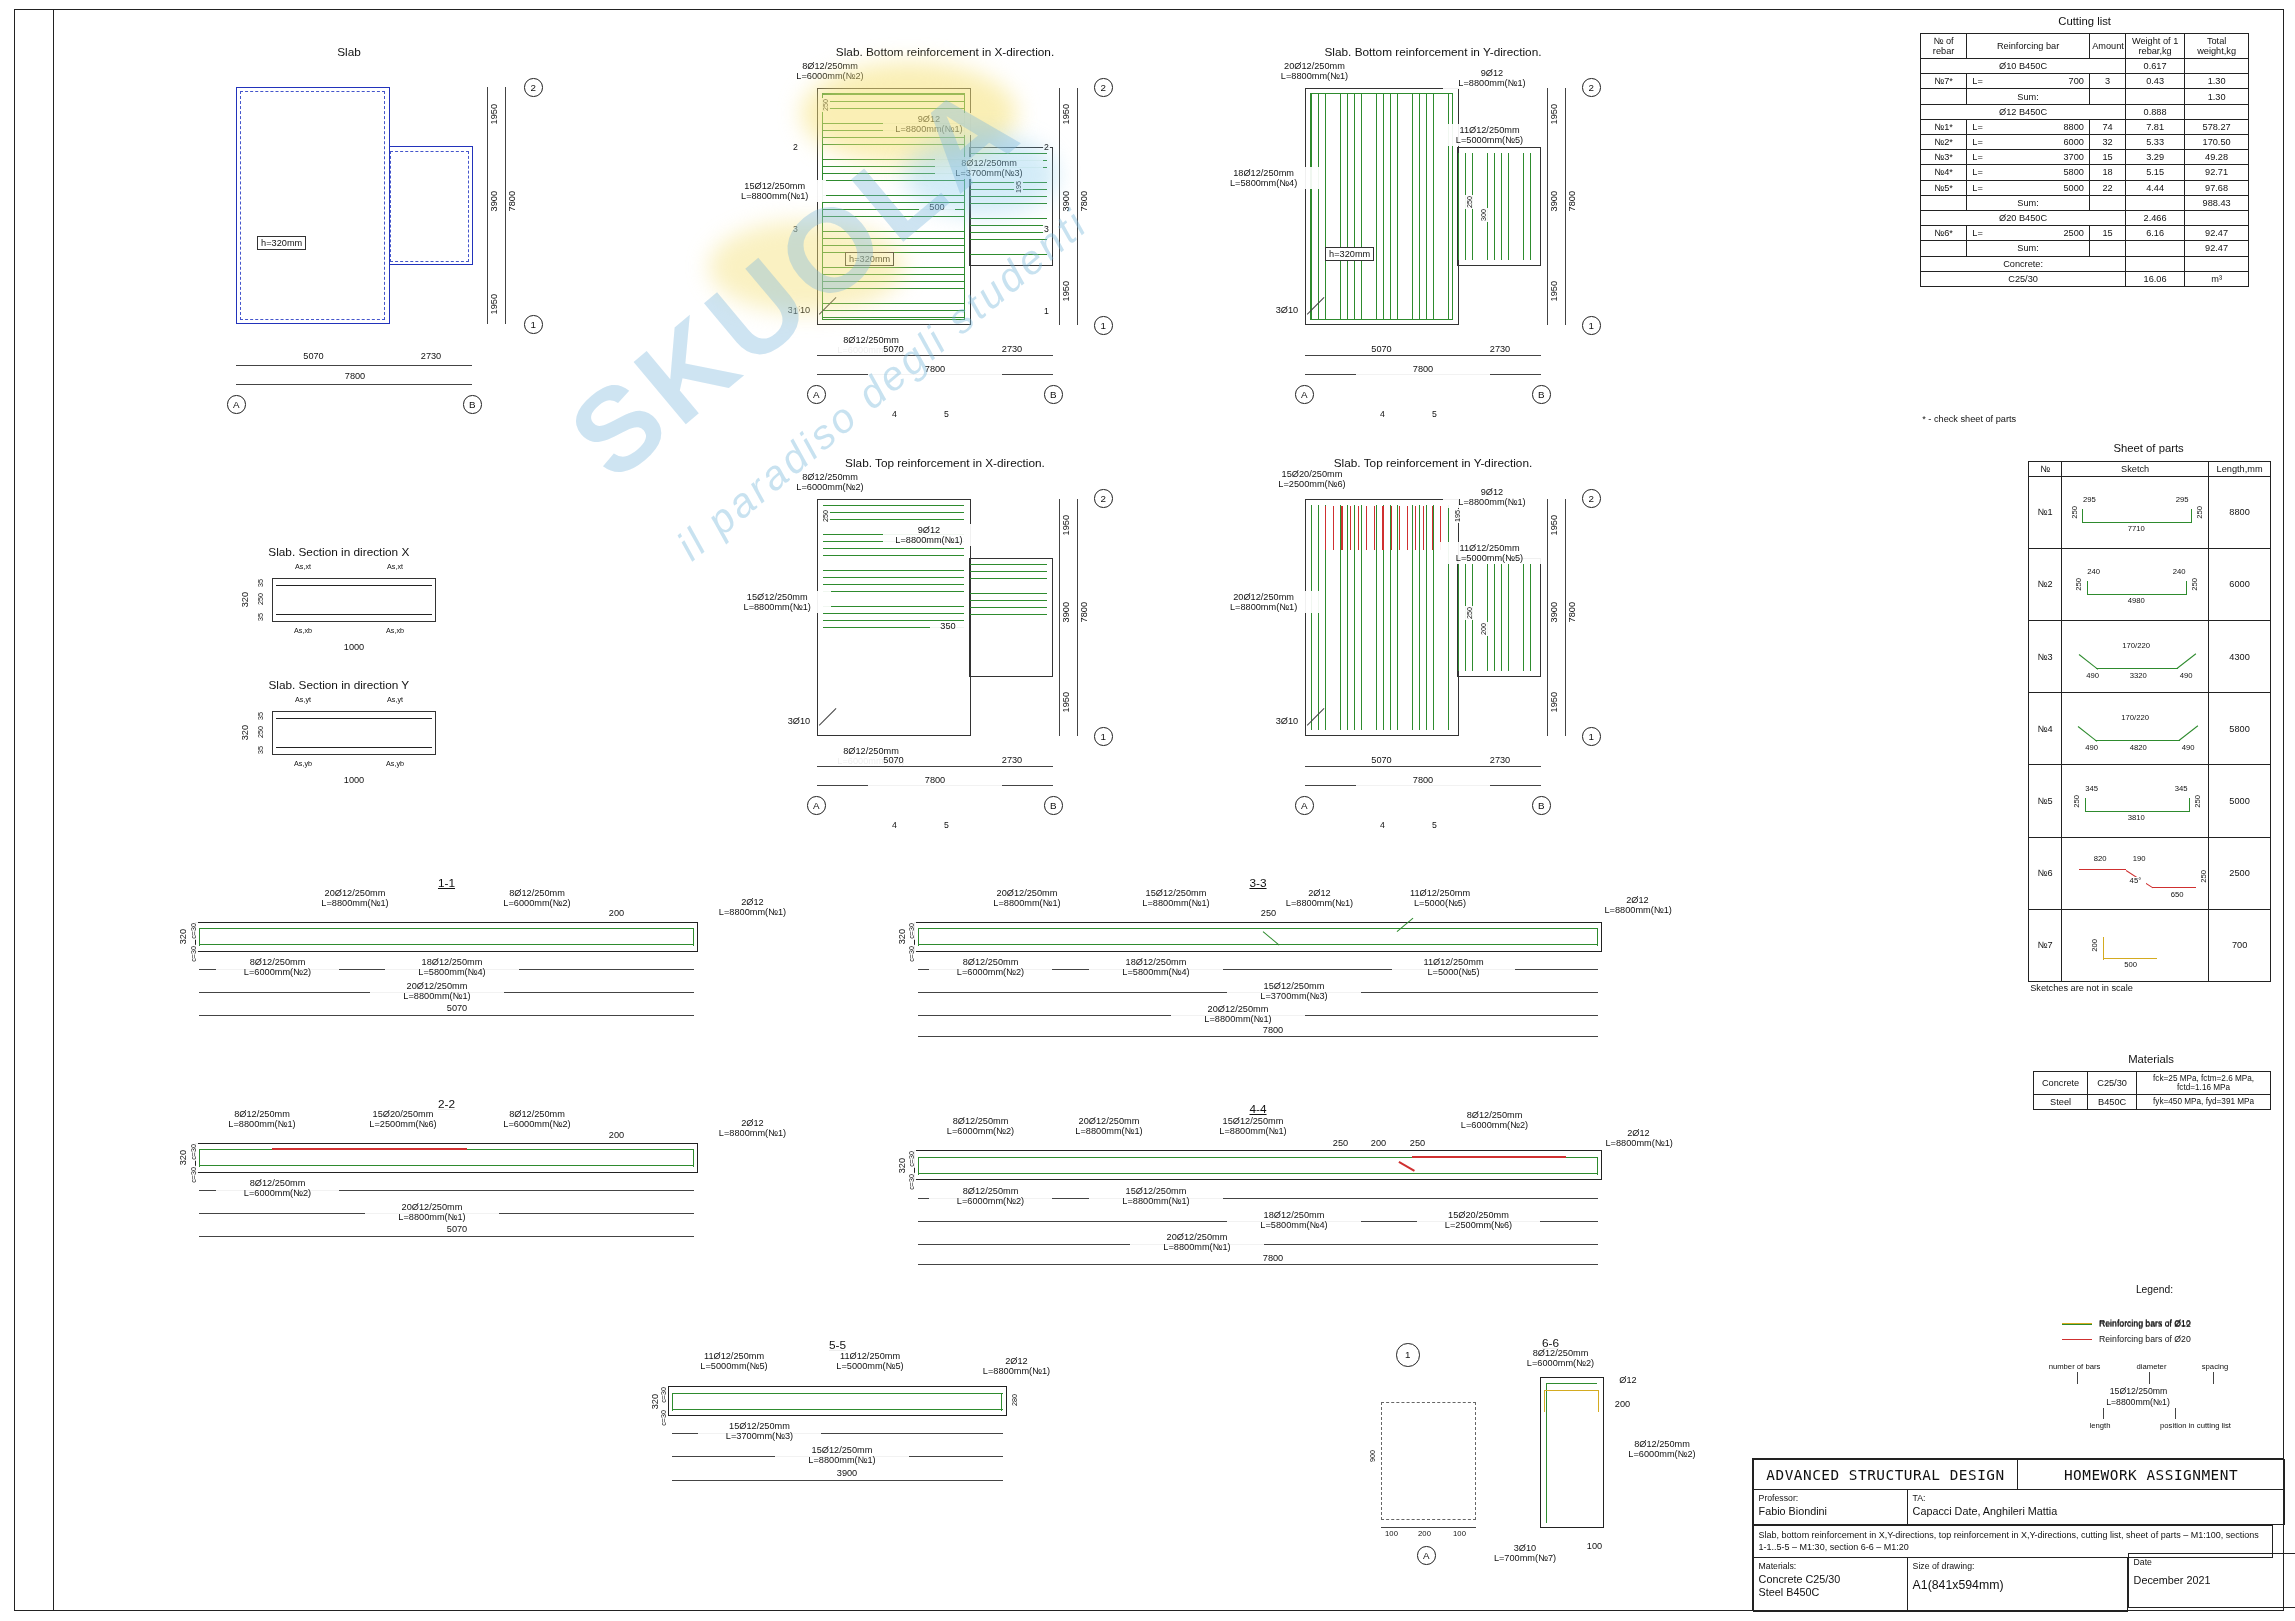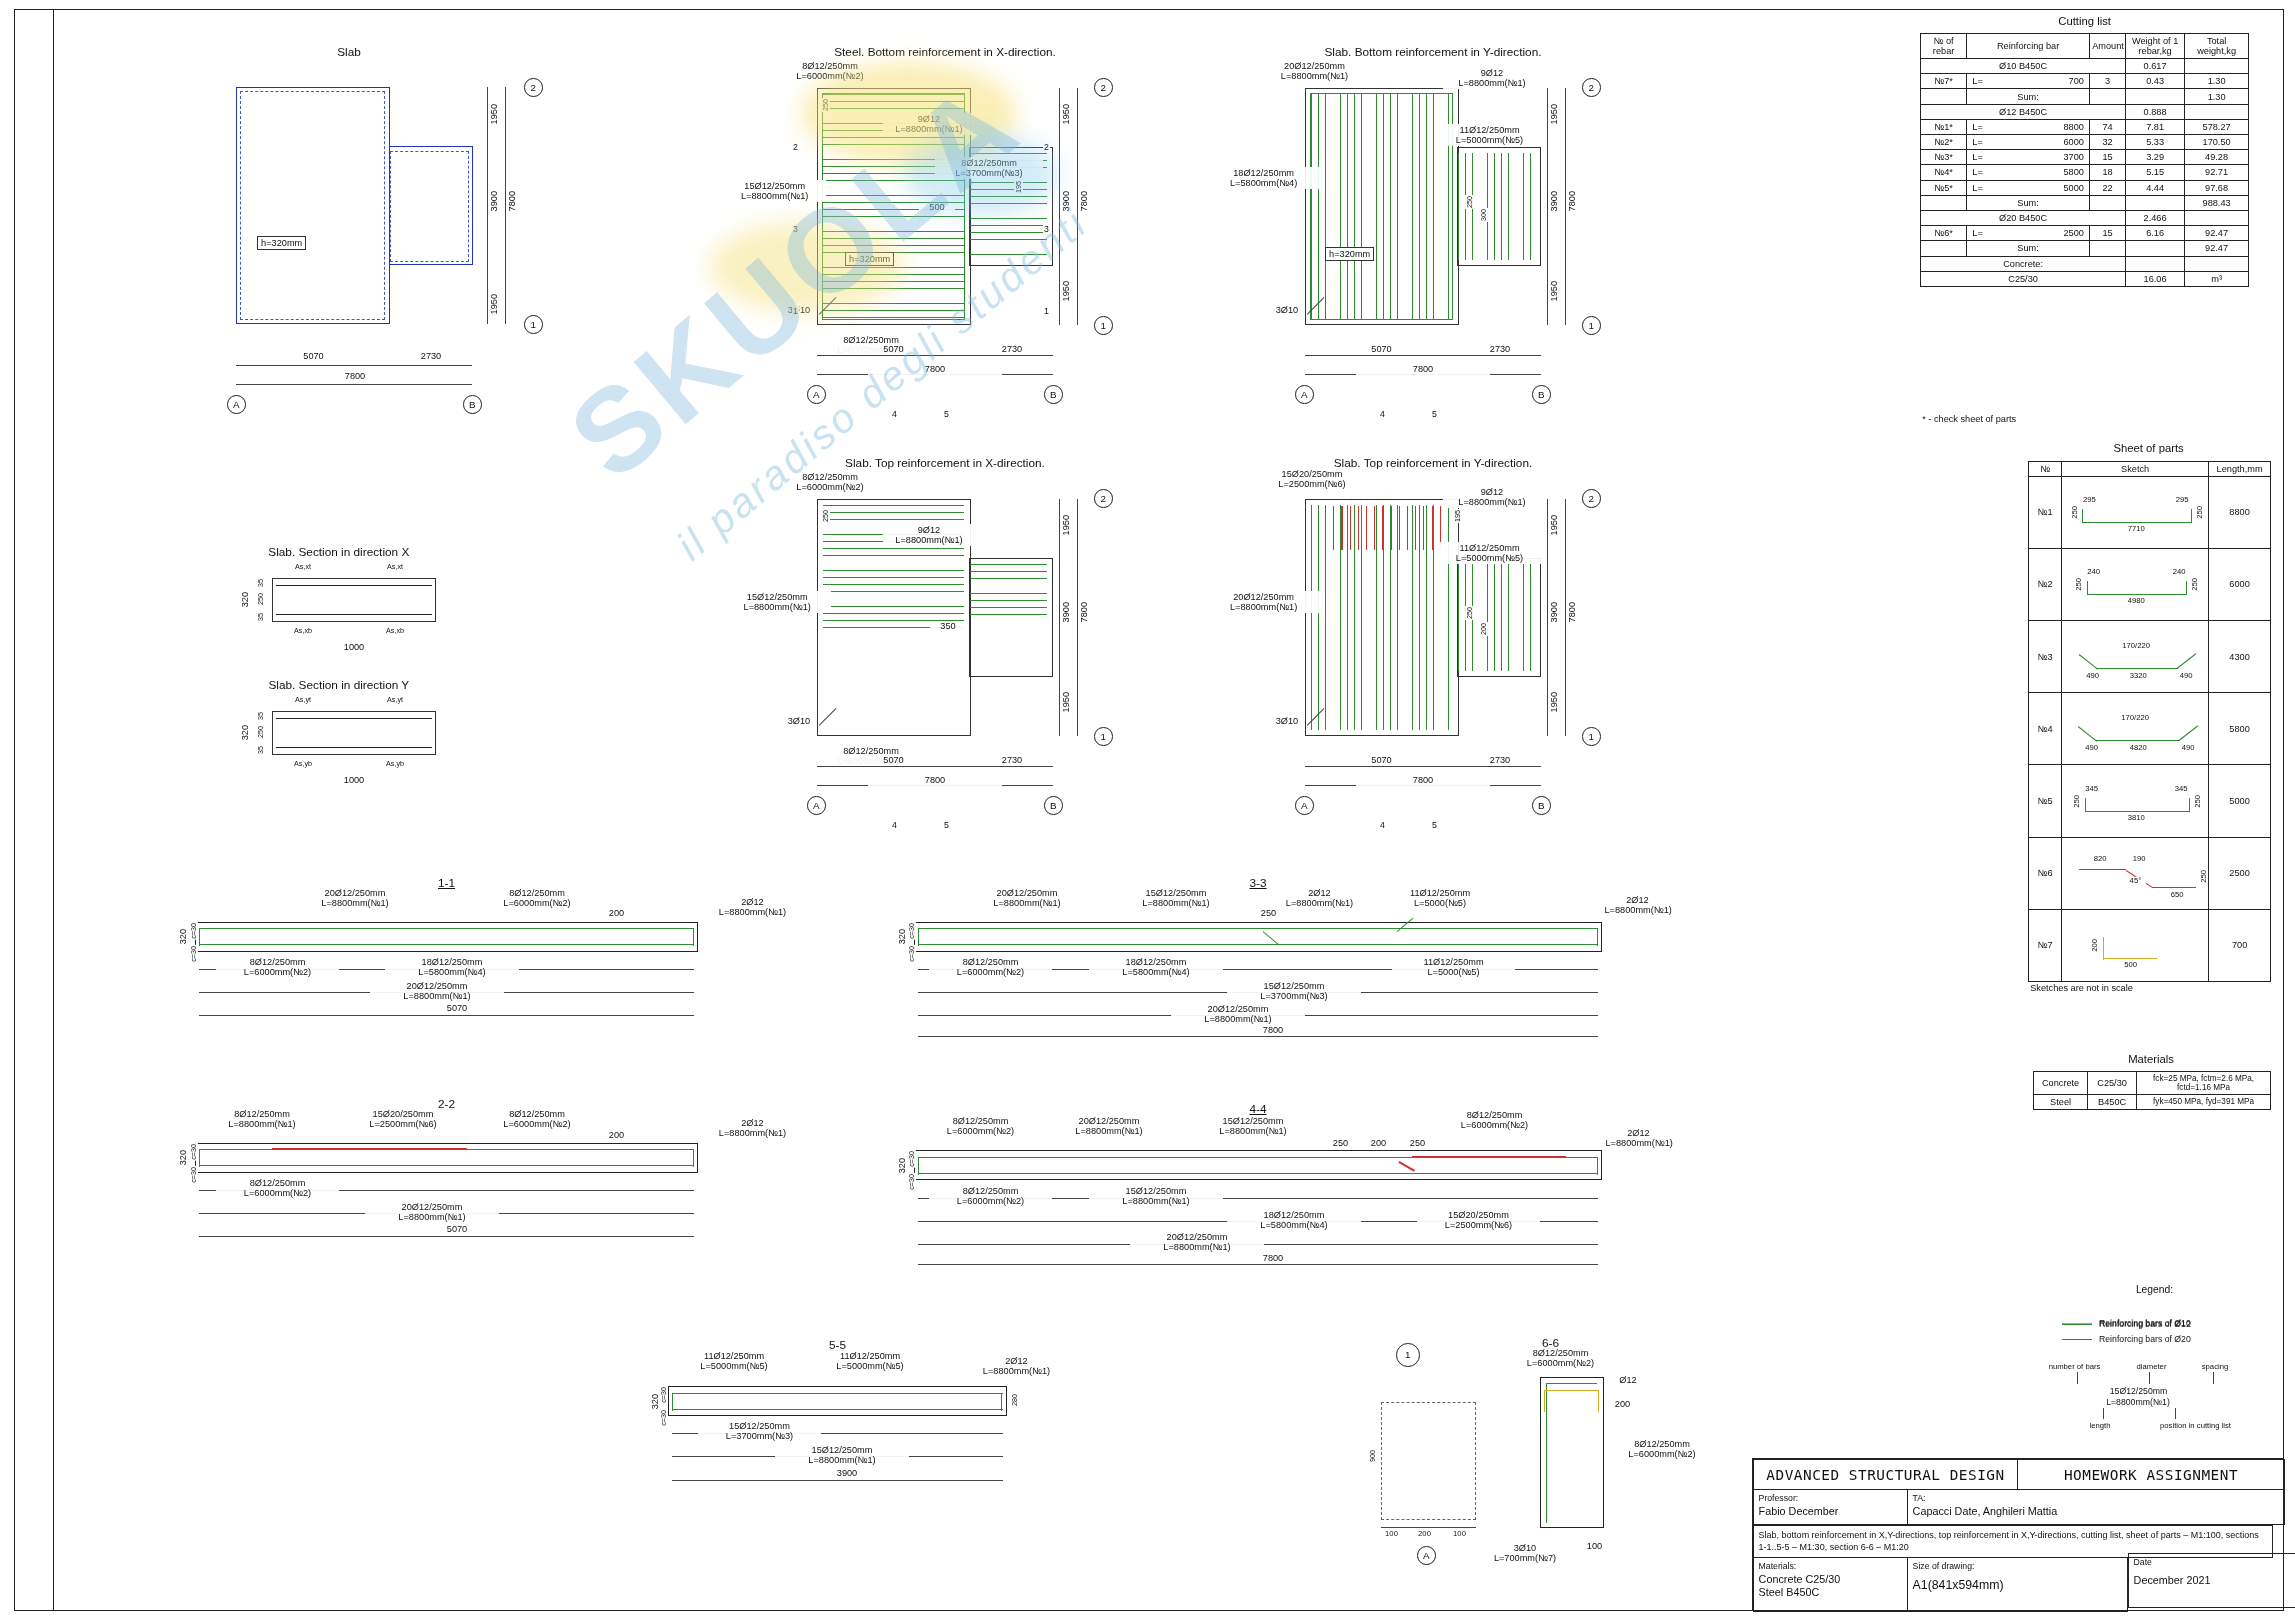--- a/index.html
+++ b/index.html
@@ -94,21 +94,21 @@
     <div class="vdim" style="left:335px;top:67px">1950</div>
     <div class="vdim" style="left:335px;top:154px">3900</div>
     <div class="vdim" style="left:335px;top:257px">1950</div>
     <div class="dlv" style="left:351px;top:51px;height:237px"></div>
     <div class="vdim" style="left:353px;top:154px">7800</div>
     <div class="bub" style="left:370px;top:42px">2</div>
     <div class="bub" style="left:370px;top:279px">1</div>
   </section>
 
   <section class="blk" style="left:714px;top:26px;width:483px;height:411px">
-    <div class="ttl" style="left:87px;top:18.5px;width:288px">Steel. Bottom reinforcement in X-direction.</div>
+    <div class="ttl" style="left:87px;top:18.5px;width:288px">Slab. Bottom reinforcement in X-direction.</div>
     <div class="pOut" style="left:103px;top:62px;width:154px;height:237px"></div>
     <div class="pOut" style="left:255px;top:121px;width:84px;height:119px"></div>
     <div class="pEdge" style="left:108px;top:67px;width:143px;height:227px"></div>
     <div class="hh" style="left:109px;top:68px;width:141px;height:225px"></div>
     <div class="hh" style="left:256px;top:127px;width:77px;height:107px"></div>
     <div class="lbl" style="left:62px;top:34px;width:108px">8Ø12/250mm
 L=6000mm(№2)</div>
     <div class="vdim sm" style="left:107px;top:72px">250</div>
     <div class="lbl" style="left:169px;top:87px;width:92px">9Ø12
 L=8800mm(№1)</div>
@@ -818,21 +818,21 @@
     <div class="dlv" style="left:134px;top:124px;height:11.3px"></div>
     <div class="ann" style="left:31px;top:137px;width:56px">length</div>
     <div class="ann" style="left:98px;top:137px;width:113px">position in cutting list</div>
   </section>
 
   <section class="tb" style="left:1752px;top:1458px;width:532px;height:153px">
     <div class="tbc tbBig" style="left:0;top:0;width:265px;height:31px">ADVANCED STRUCTURAL DESIGN</div>
     <div class="tbc tbBig" style="left:264px;top:0;width:268px;height:31px">HOMEWORK ASSIGNMENT</div>
     <div class="tbc" style="left:0;top:30px;width:155px;height:36px">
       <div class="tlab">Professor:</div>
-      <div class="tval">Fabio December</div>
+      <div class="tval">Fabio Biondini</div>
     </div>
     <div class="tbc" style="left:154px;top:30px;width:378px;height:36px">
       <div class="tlab">TA:</div>
       <div class="tval">Capacci Date, Anghileri Mattia</div>
     </div>
     <div class="tbc" style="left:0;top:66px;width:520px;height:33px;font-size:9px;line-height:1.35">Slab, bottom reinforcement in X,Y-directions, top reinforcement in X,Y-directions, cutting list, sheet of parts – M1:100, sections 1-1..5-5 – M1:30, section 6-6 – M1:20</div>
     <div class="tbc" style="left:0;top:98px;width:155px;height:55px">
       <div class="tlab">Materials:</div>
       <div class="tval" style="margin-top:2.1px">Concrete C25/30</div>
       <div class="tval" style="margin-top:1px">Steel B450C</div>

